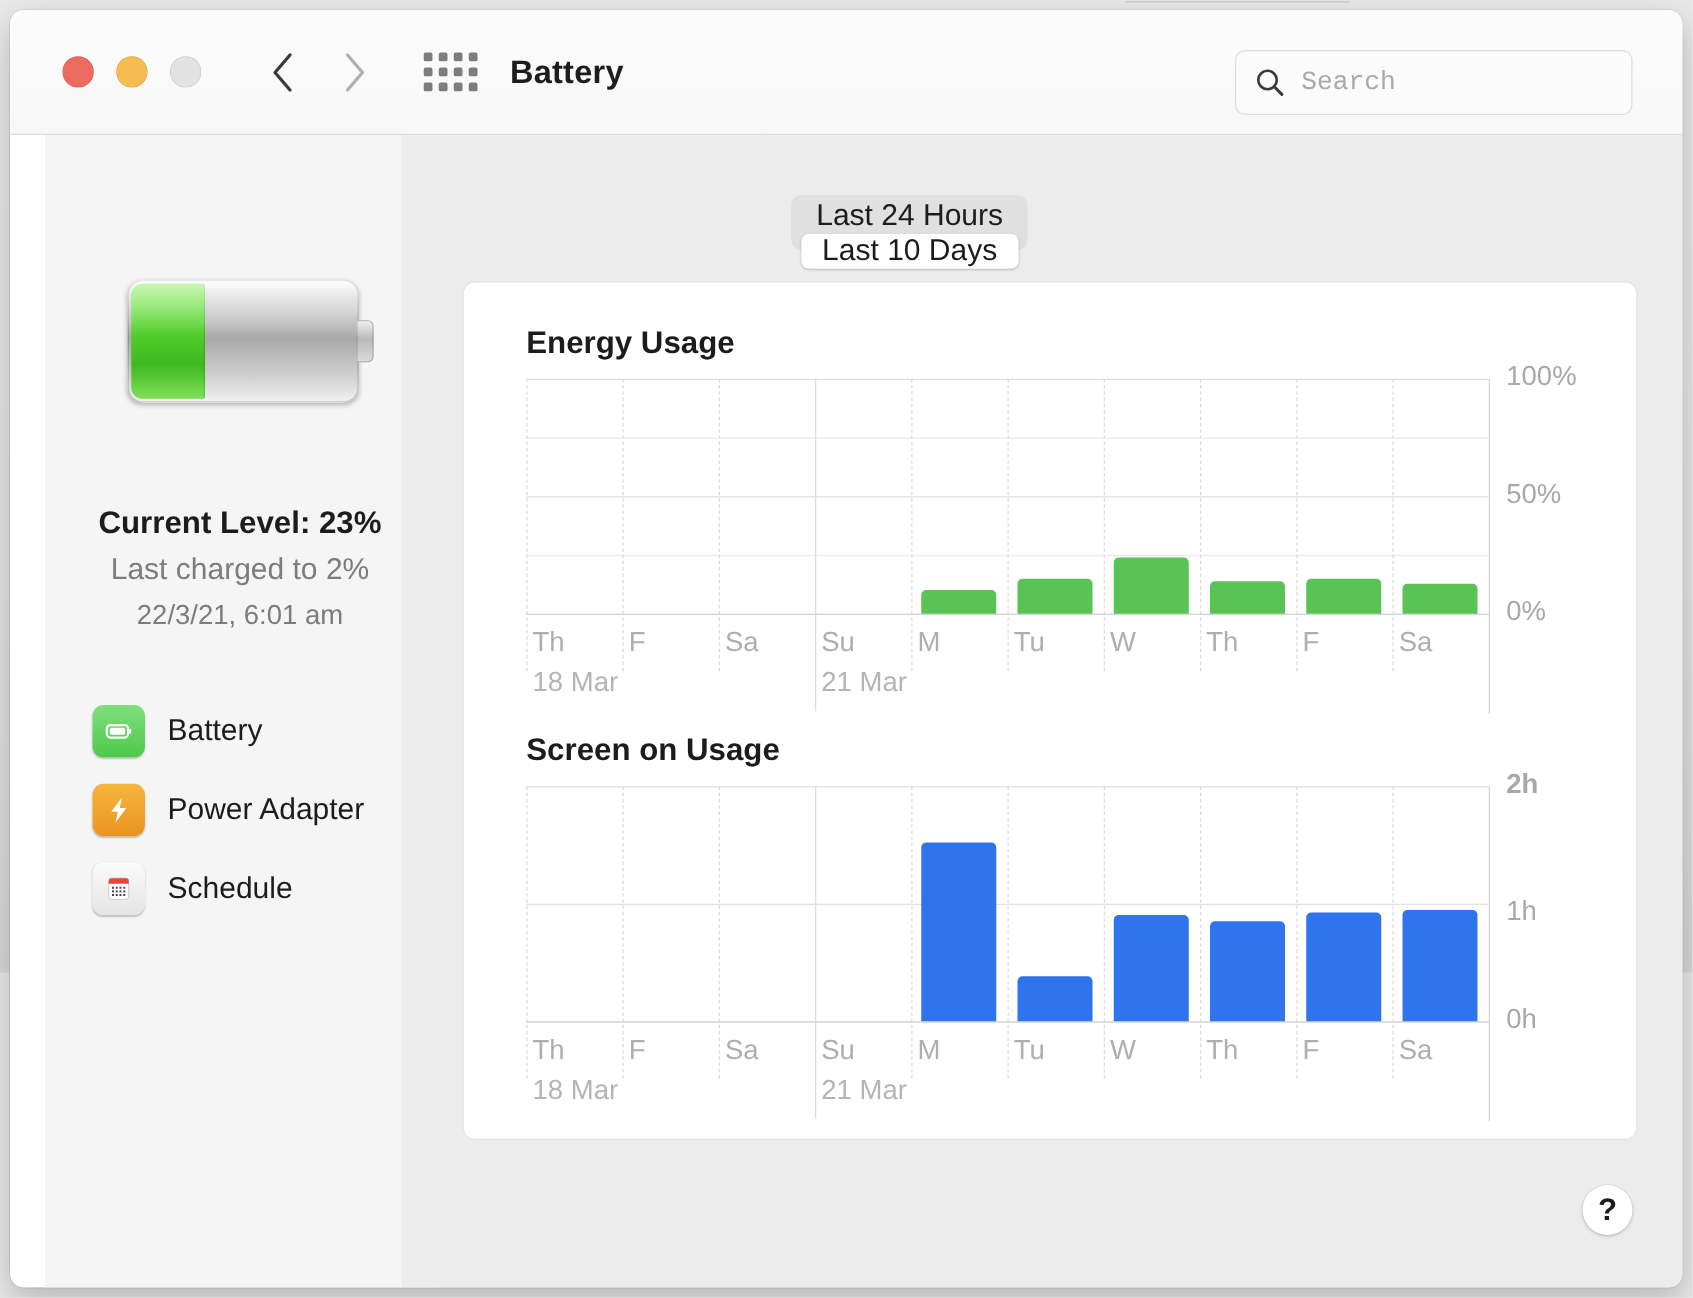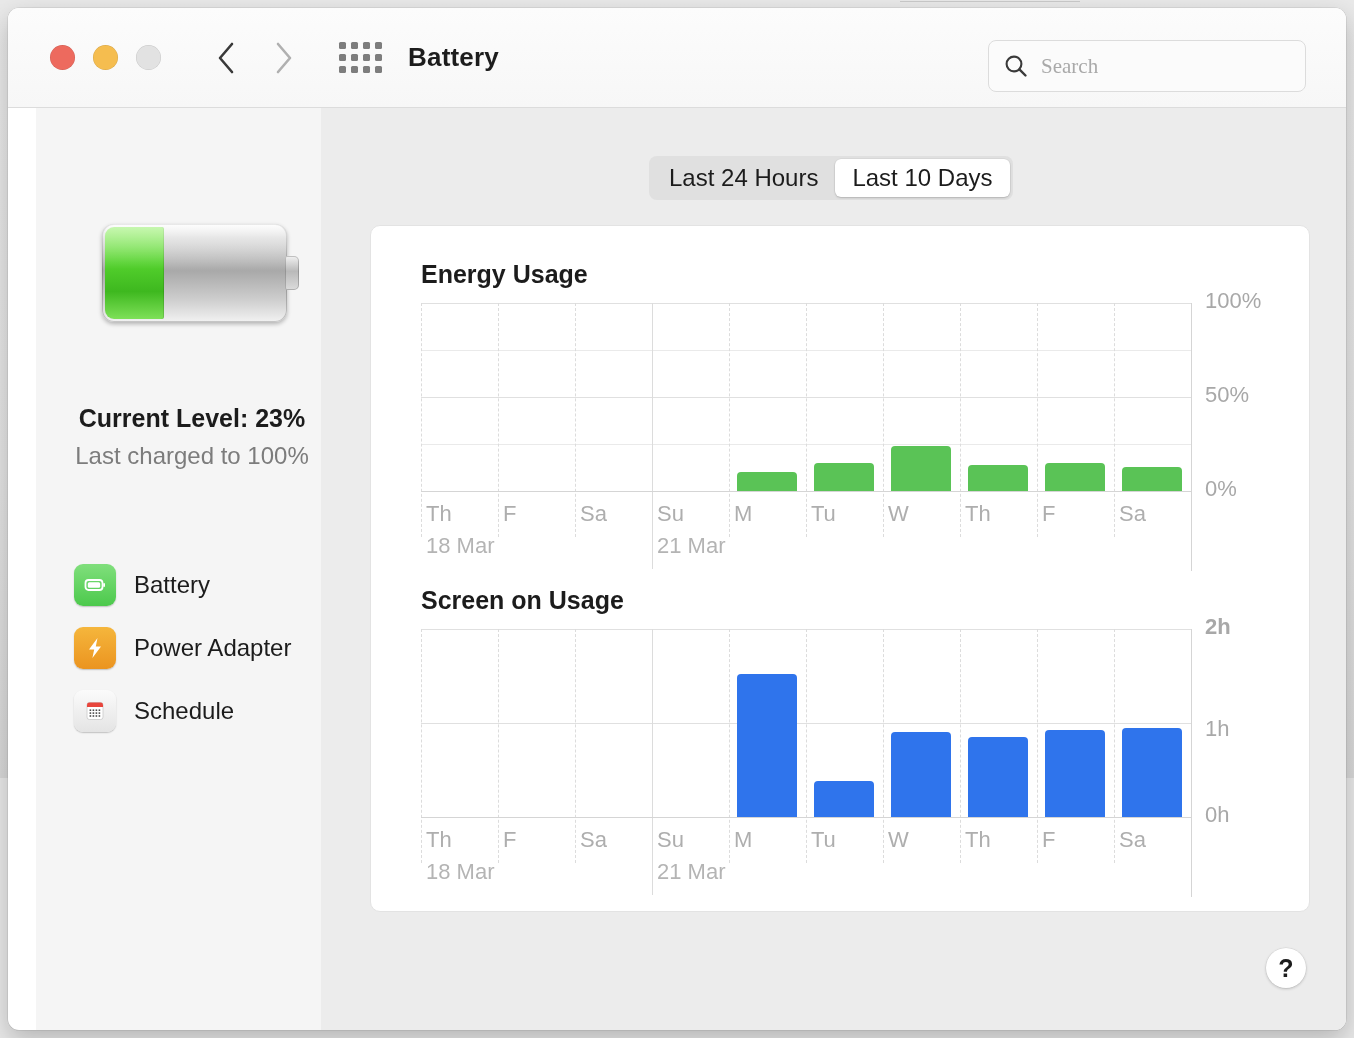--- a/index.html
+++ b/index.html
@@ -73,21 +73,21 @@
     position: absolute; right: 40px; top: 32px;
     width: 318px; height: 52px;
     background: #fbfbfb;
     border: 1px solid #dcdcdc;
     border-radius: 8px;
     display: flex; align-items: center;
   }
   #search-icon { margin-left: 14px; display: flex; }
   #search-input {
     border: 0; outline: 0; background: transparent;
-    font-family: Liberation Serif, serif;
+    font-family: Liberation Mono, monospace;
     font-size: 21px; color: #333;
     margin-left: 12px; width: 230px;
   }
   #search-input::placeholder { color: #a9a9a9; }
 
   
   #sidebar {
     position: absolute; left: 0; top: 100px;
     width: 312px; height: 922px;
     background: #f5f5f5;
@@ -155,25 +155,25 @@
   .si-icon.cal    { background: linear-gradient(180deg,#fbfbfb,#e4e4e4); }
 
   
   #content {
     position: absolute; left: 313px; top: 100px;
     width: 1025px; height: 922px;
     background: #ececec;
   }
 
   #segmented {
-    position: absolute; left: 328px; top: 48px;
+    position: absolute; left: 312px; top: 48px;
     height: 44px;
     background: #e0e0e0;
     border-radius: 8px;
-    display: flex; align-items: center; padding: 3px;
+    display: flex; align-items: center; padding: 3px; flex-direction: column;
   }
   .seg {
     height: 38px; padding: 0 17px;
     display: flex; align-items: center; justify-content: center;
     font-size: 24px; color: #1c1c1c; border-radius: 6px;
   }
   .seg.active {
     background: #ffffff;
     box-shadow: 0 1px 2px rgba(0,0,0,.18), 0 0 0 .5px rgba(0,0,0,.06);
   }
@@ -287,21 +287,22 @@
       <div id="battery-graphic">
         <div id="batt-body">
           <div id="batt-fill"></div>
           <div id="batt-gloss"></div>
         </div>
         <div id="batt-nub"></div>
       </div>
 
       <div id="status-block">
         <div id="current-level">Current Level: 23%</div>
-        <div id="last-charged">Last charged to 100%</div>
+        <div id="last-charged">Last charged to 2%</div>
+        <div id="charge-time">22/3/21, 6:01 am</div>
       </div>
 
       <div id="side-list">
 
 
         <div class="side-item">
           <span class="si-icon green">
             <svg width="28" height="28" viewBox="0 0 28 28">
               <rect x="4.5" y="9" width="17" height="10" rx="3" fill="none" stroke="#fff" stroke-width="1.8"></rect>
               <rect x="6.8" y="11.2" width="12.4" height="5.6" rx="1.6" fill="#fff"></rect>

